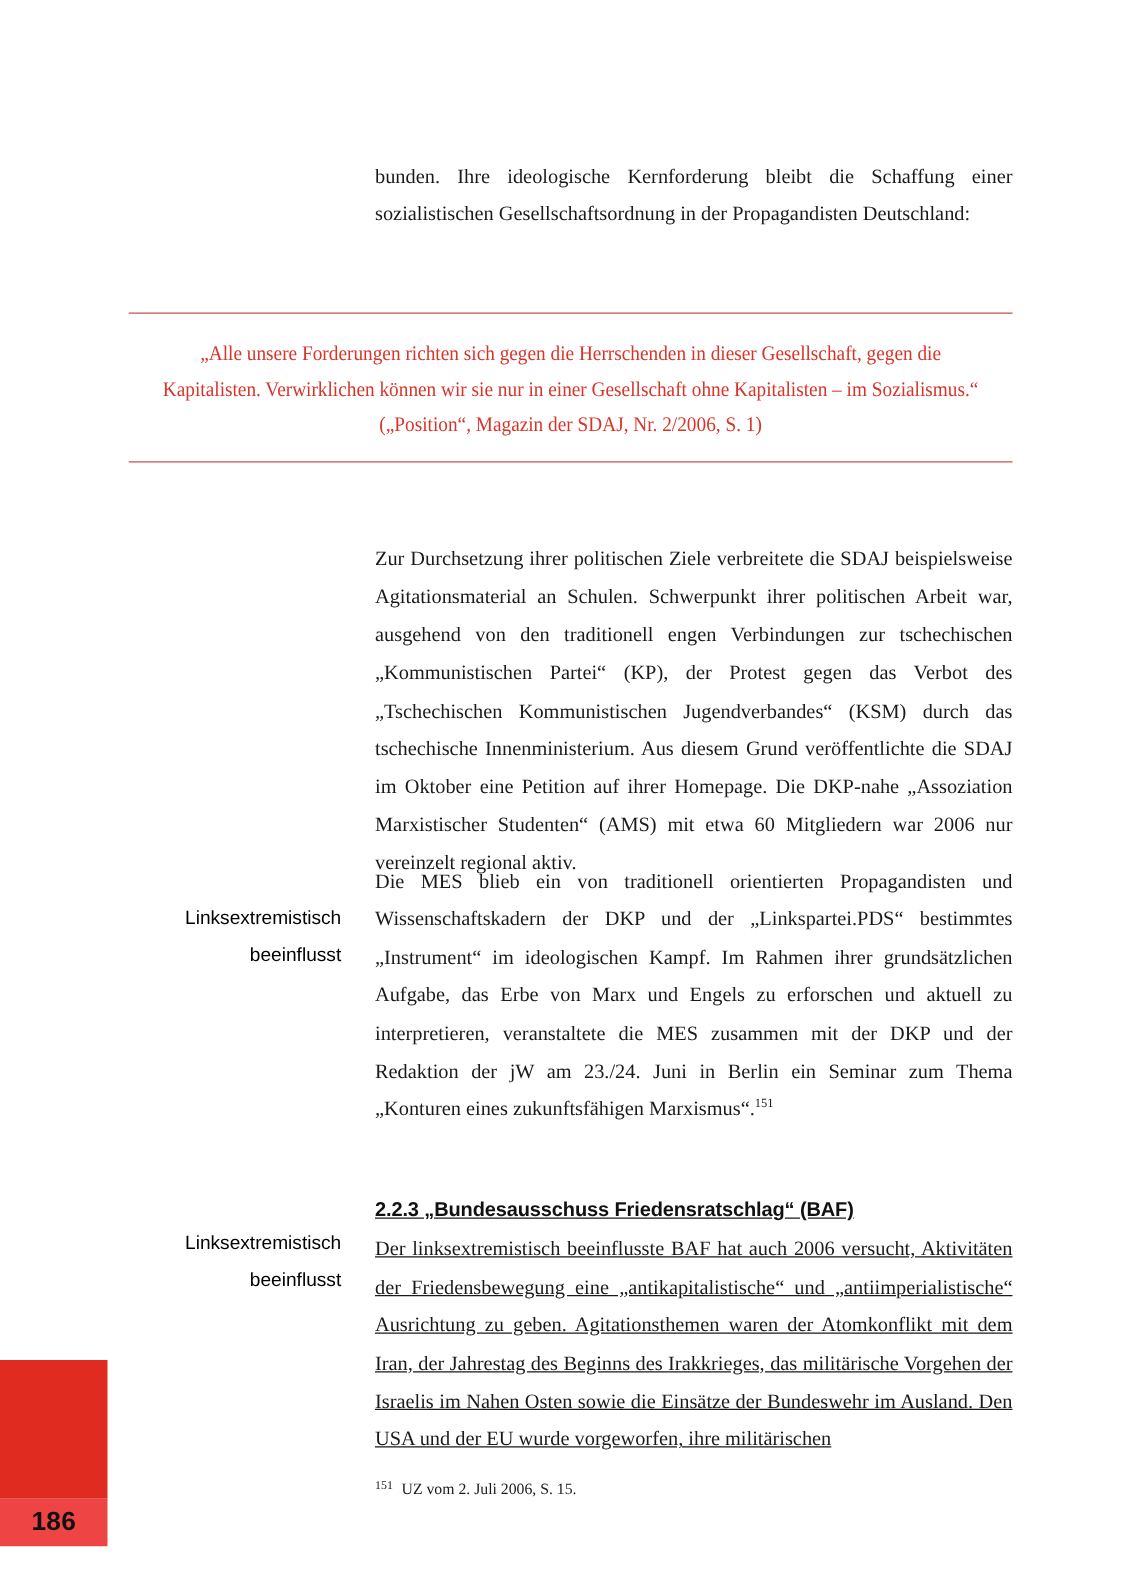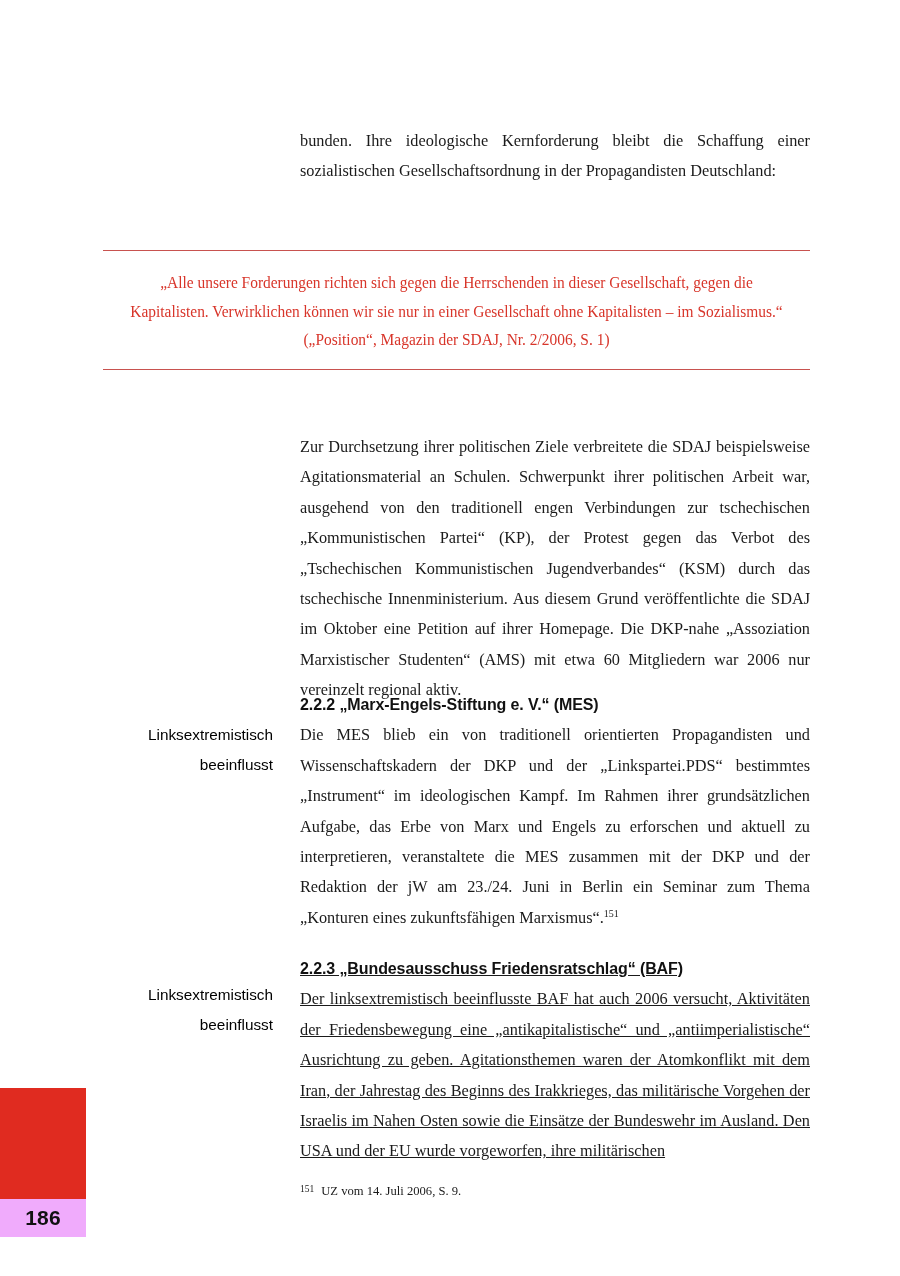--- a/index.html
+++ b/index.html
@@ -29,21 +29,21 @@
     width: 86px;
     height: 111px;
     background: #e02b20;
   }
   .page-number-box {
     position: absolute;
     left: 0;
     top: 1199px;
     width: 86px;
     height: 38px;
-    background: #f0abfc;
+    background: #ef4444;
     display: flex;
     align-items: center;
     justify-content: center;
   }
   .page-number-box .num {
     font-family: "Liberation Sans", sans-serif;
     font-weight: bold;
     font-size: 21px;
     color: #111111;
     letter-spacing: 0.2px;
@@ -186,32 +186,31 @@
       <div class="quote-rule"></div>
     </div>
 
     <p class="para body-col last-ragged" id="sdaj-para">Zur Durchsetzung ihrer politischen Ziele verbreitete die SDAJ beispielsweise Agitationsmaterial an Schulen. Schwerpunkt ihrer politischen Arbeit war, ausgehend von den traditionell engen Verbindungen zur tschechischen „Kommunistischen Partei“ (KP), der Protest gegen das Verbot des „Tschechischen Kommunistischen Jugendverbandes“ (KSM) durch das tschechische Innenministerium. Aus diesem Grund veröffentlichte die SDAJ im Oktober eine Petition auf ihrer Homepage. Die DKP-nahe „Assoziation Marxistischer Studenten“ (AMS) mit etwa 60 Mitgliedern war 2006 nur vereinzelt regional aktiv.</p>
 
     <div class="margin-note" id="note-mes">
       <div>Linksextremistisch</div>
       <div>beeinflusst</div>
     </div>
     <div class="body-col" id="section-mes">
-      <h3 class="section-heading">2.2.2 „Marx-Engels-Stiftung e. V.“ (MES)</h3>
       <p class="para last-ragged"><span>Die MES blieb ein von traditionell orientierten Propagandisten und Wissenschaftskadern der DKP und der „Linkspartei.PDS“ bestimmtes „Instrument“ im ideologischen Kampf. Im Rahmen ihrer grundsätzlichen Aufgabe, das Erbe von Marx und Engels zu erforschen und aktuell zu interpretieren, veranstaltete die MES zusammen mit der DKP und der Redaktion der jW am 23./24. Juni in Berlin ein Seminar zum Thema „Konturen eines zukunftsfähigen Marxismus“.</span><sup class="fn">151</sup></p>
     </div>
 
     <div class="margin-note" id="note-baf">
       <div>Linksextremistisch</div>
       <div>beeinflusst</div>
     </div>
     <div class="body-col" id="section-baf">
       <h3 class="section-heading">2.2.3 „Bundesausschuss Friedensratschlag“ (BAF)</h3>
       <p class="para">Der linksextremistisch beeinflusste BAF hat auch 2006 versucht, Aktivitäten der Friedensbewegung eine „antikapitalistische“ und „antiimperialistische“ Ausrichtung zu geben. Agitationsthemen waren der Atomkonflikt mit dem Iran, der Jahrestag des Beginns des Irakkrieges, das militärische Vorgehen der Israelis im Nahen Osten sowie die Einsätze der Bundeswehr im Ausland. Den USA und der EU wurde vorgeworfen, ihre militärischen</p>
     </div>
 
     <div class="footnote">
       <span class="fn-marker">151</span>
-      <span class="fn-text">UZ vom 14. Juli 2006, S. 9.</span>
+      <span class="fn-text">UZ vom 2. Juli 2006, S. 15.</span>
     </div>
 
   </div>
 </div>
 
 </body></html>

